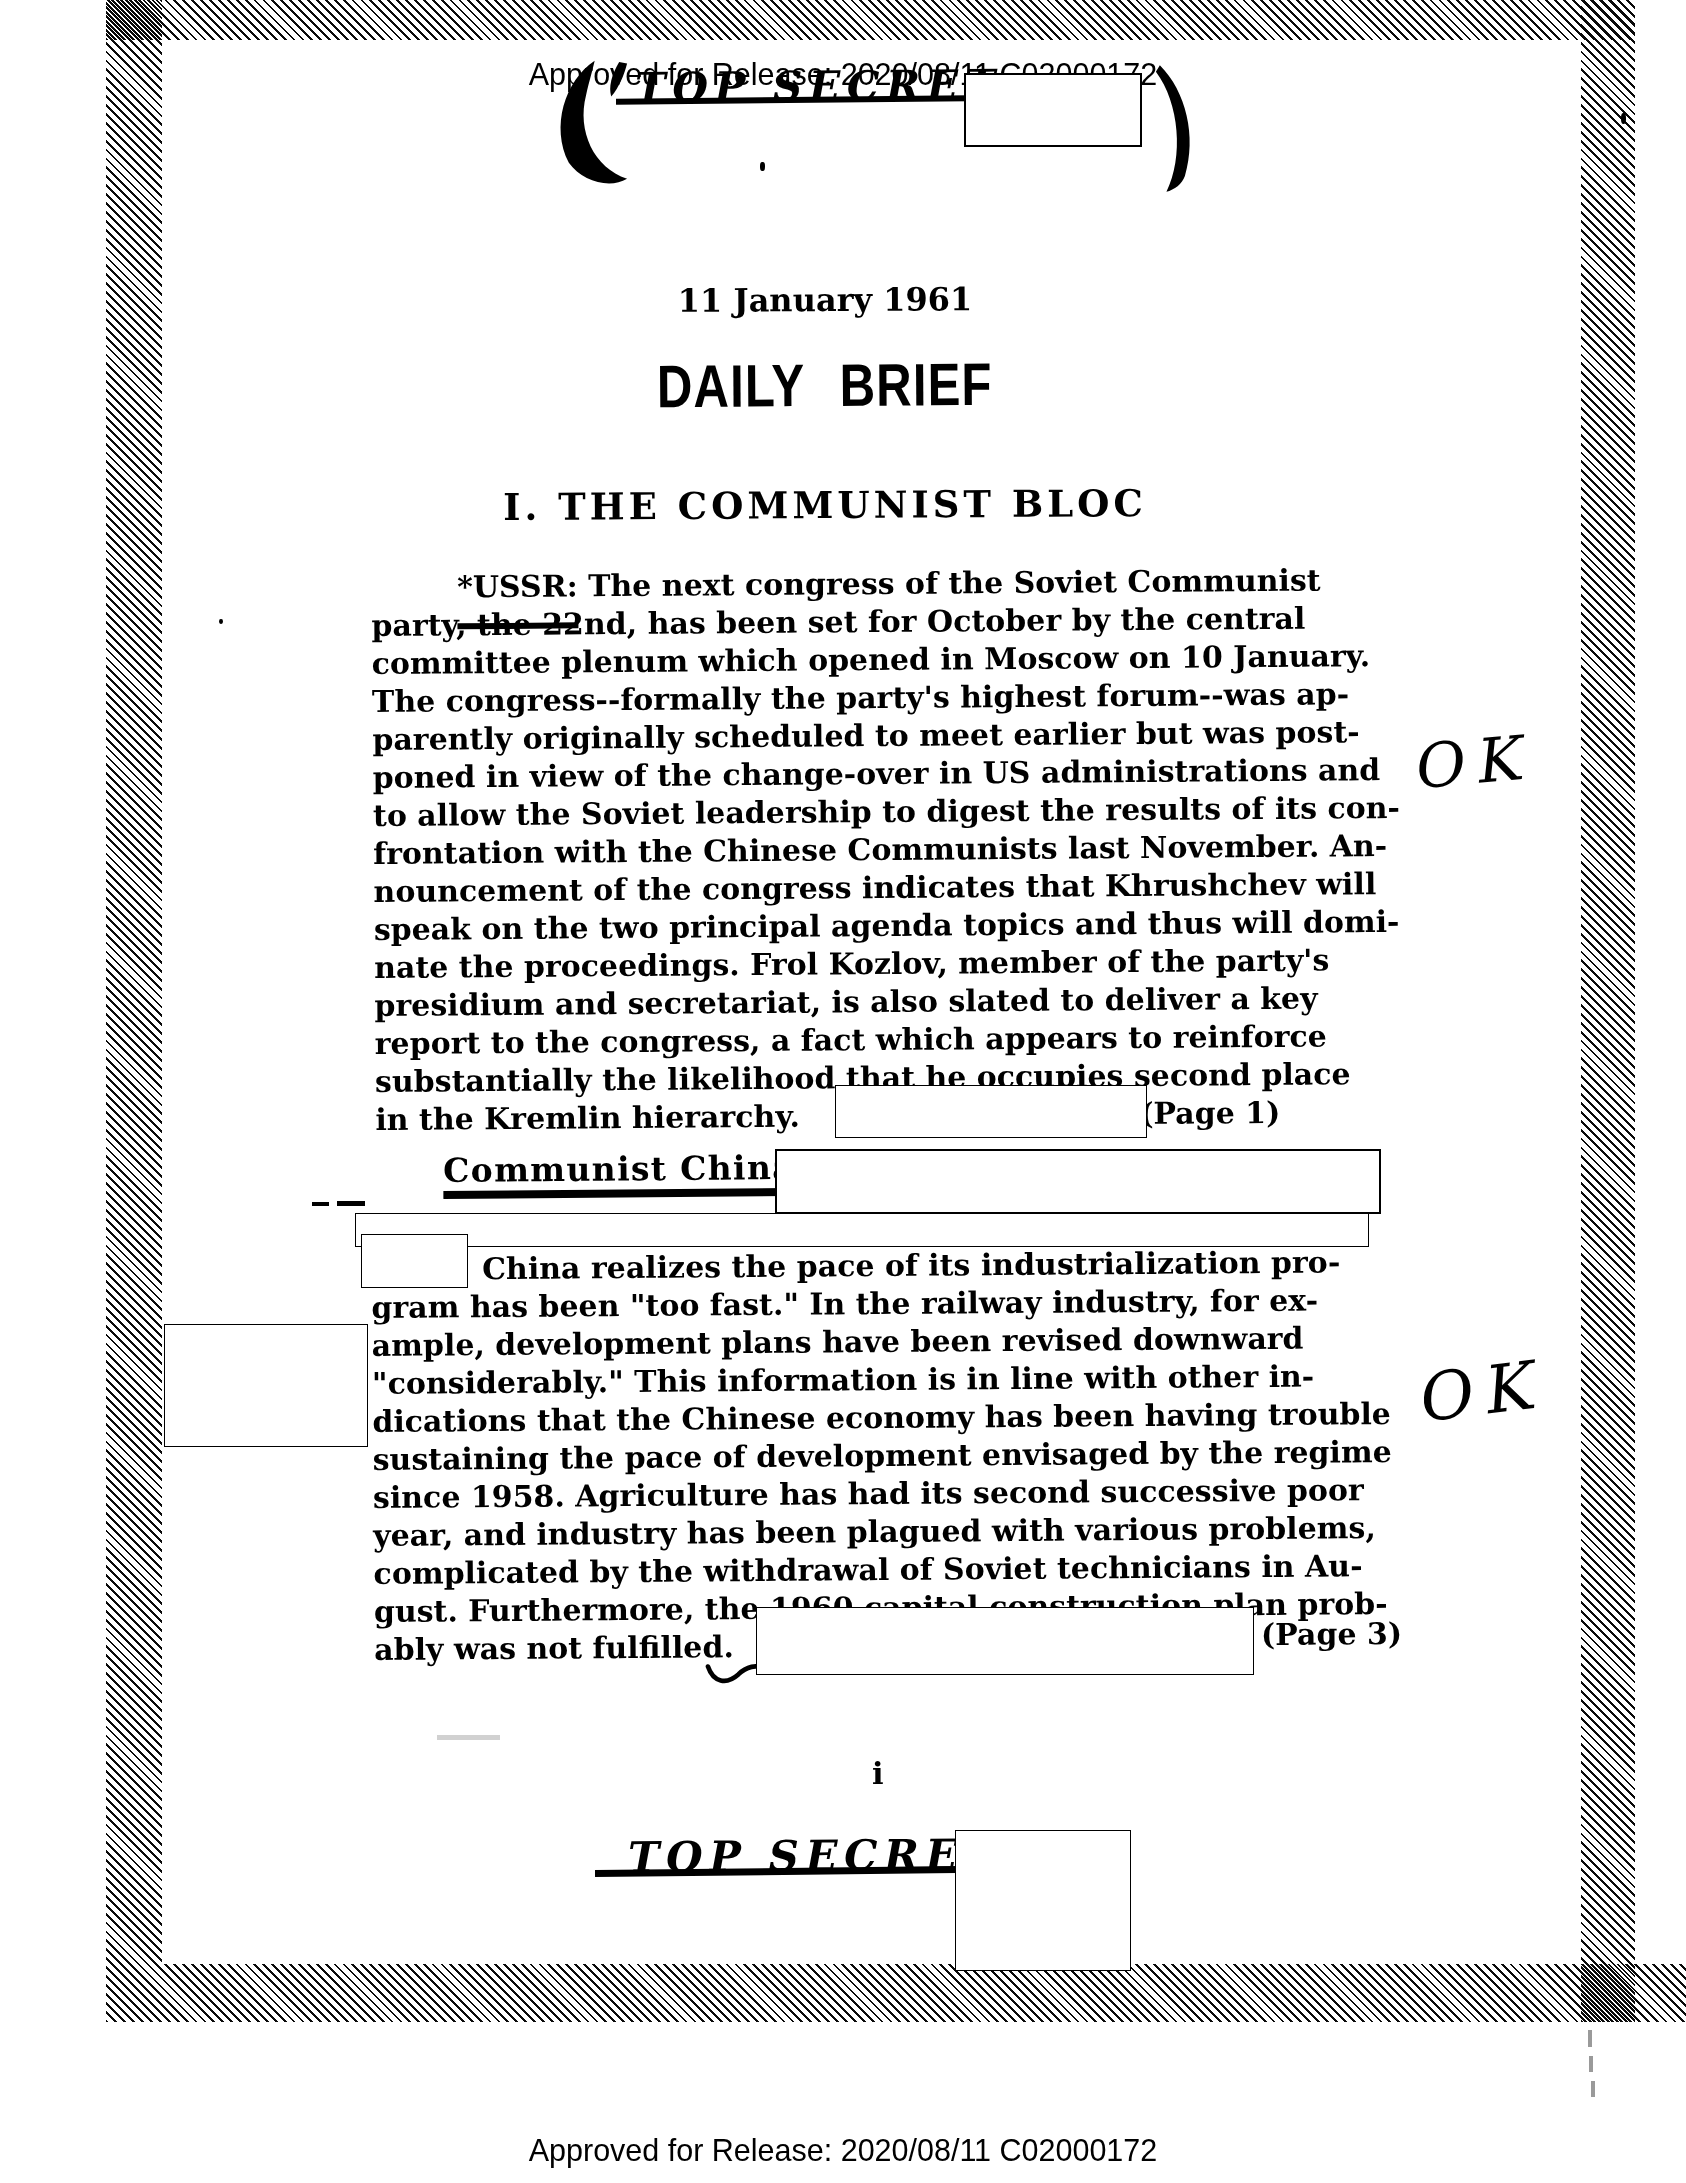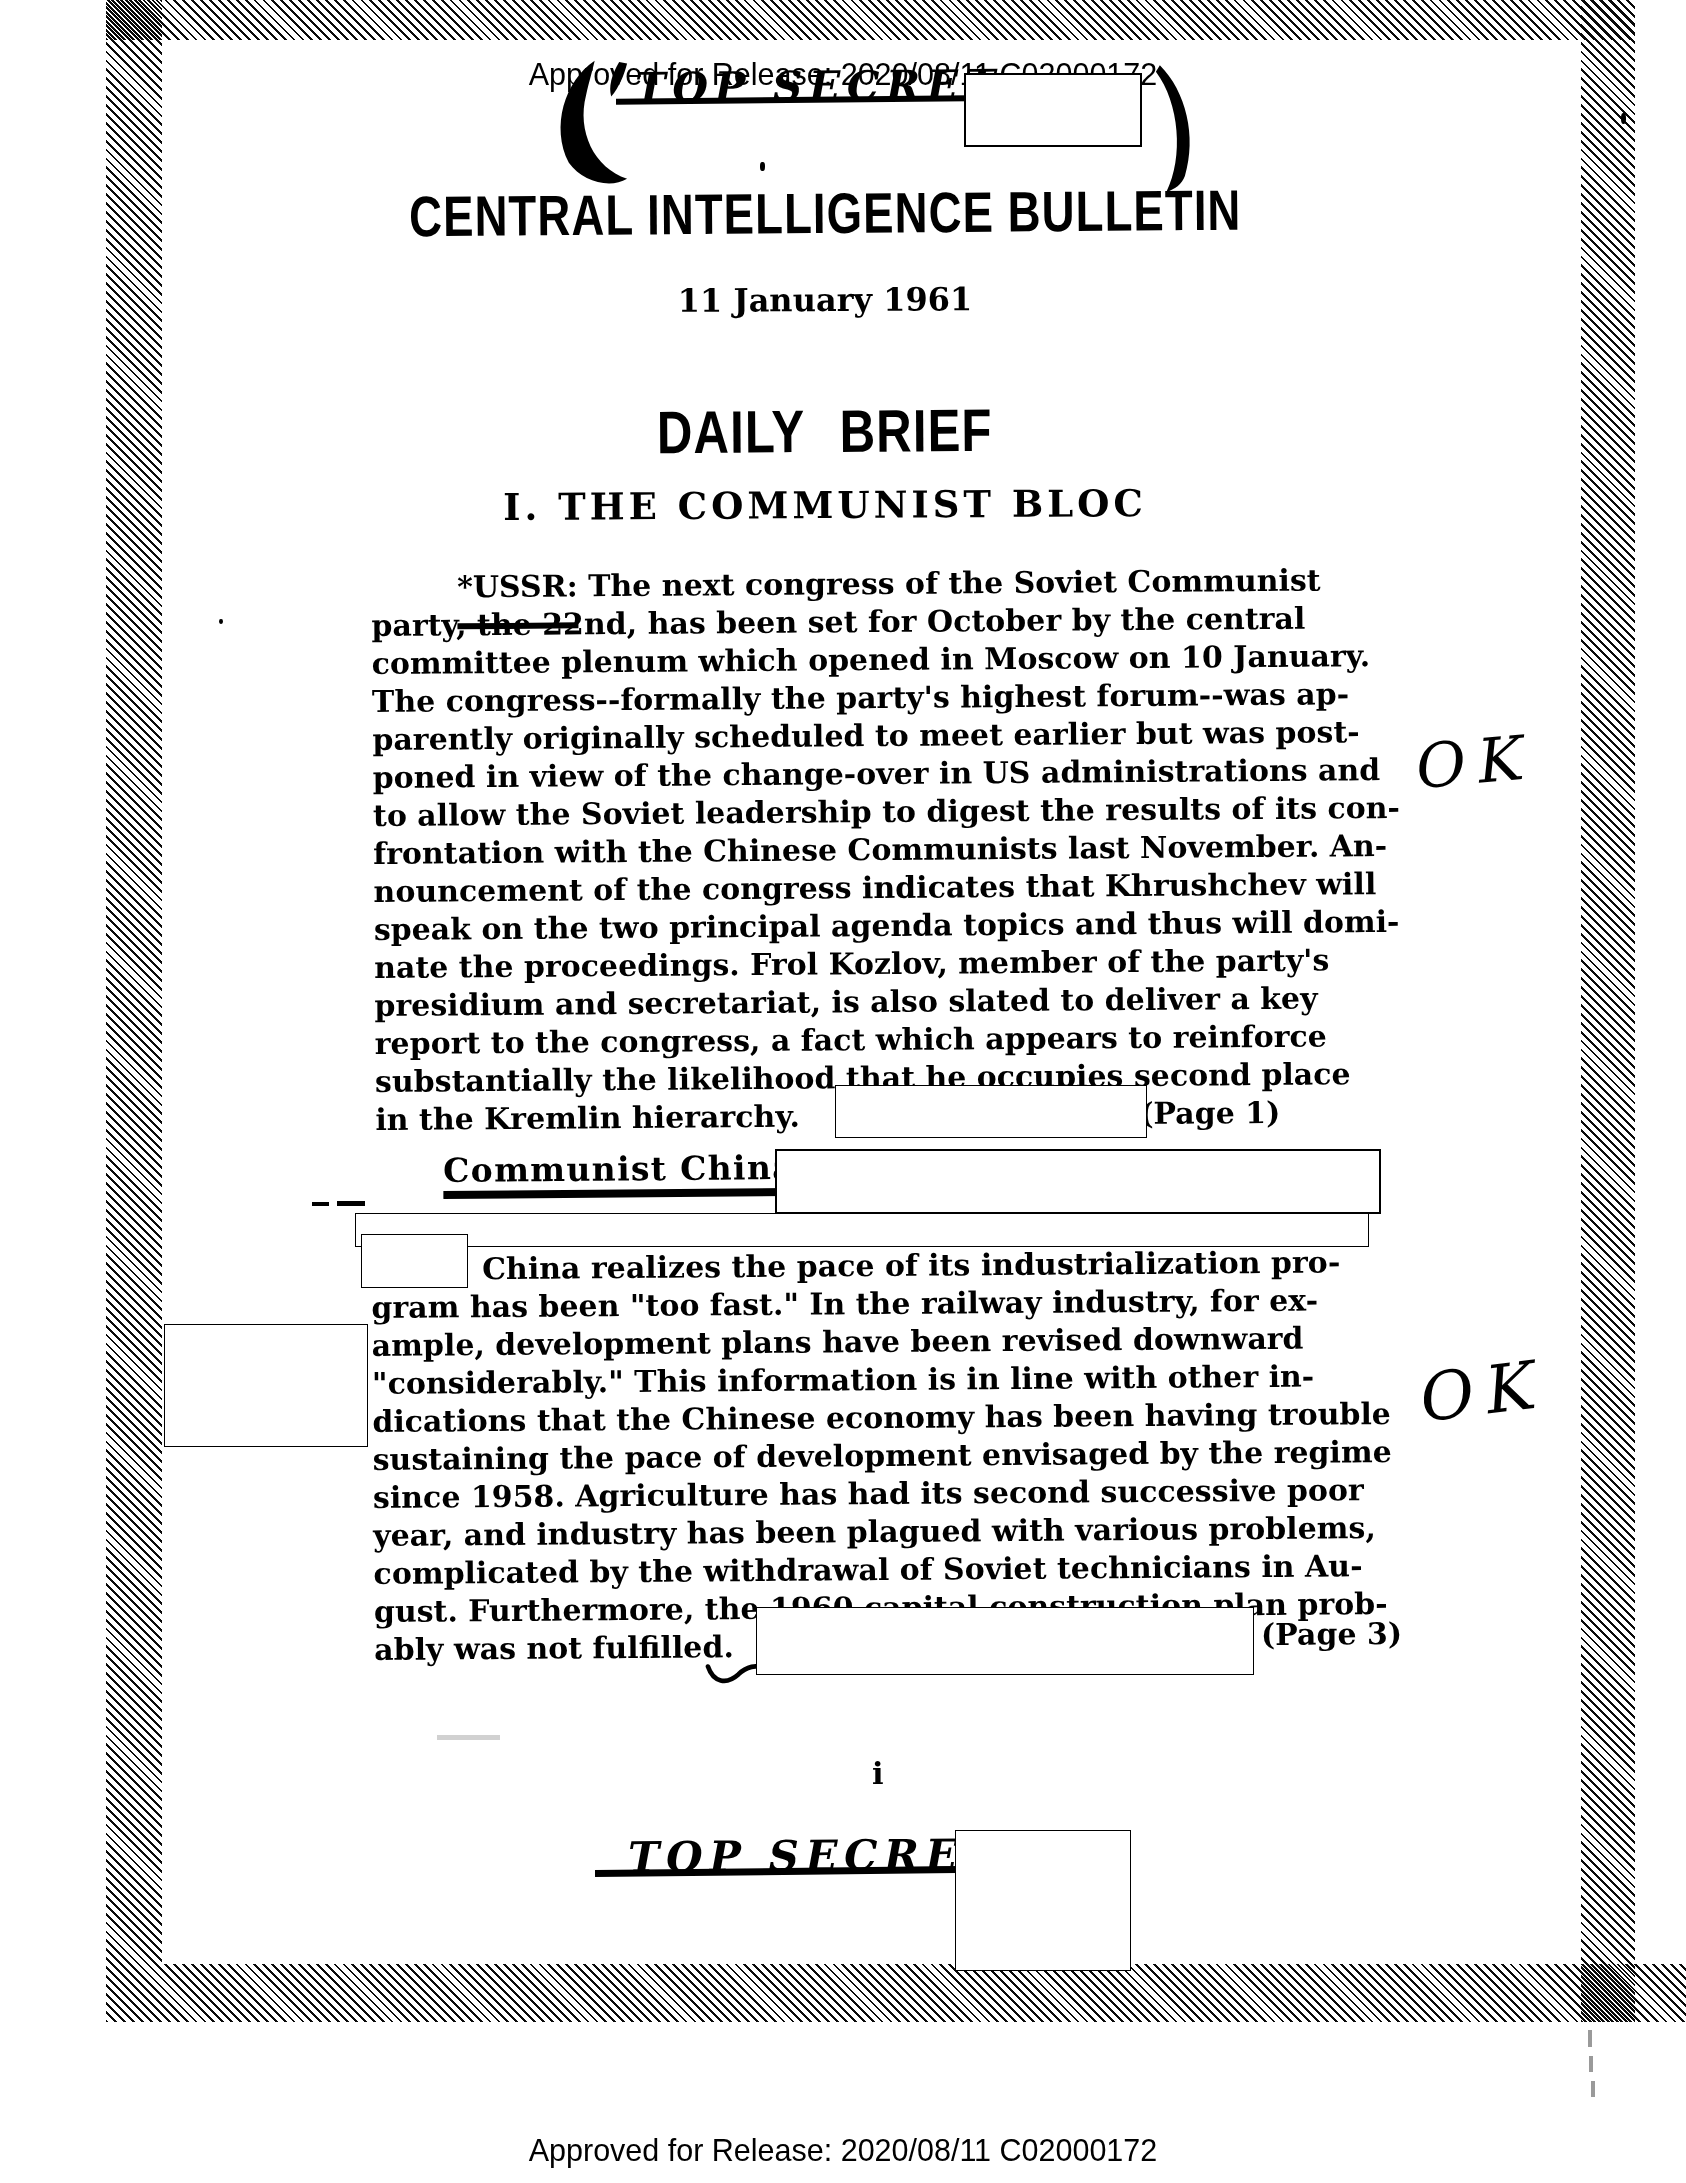--- a/index.html
+++ b/index.html
@@ -61,25 +61,22 @@
   <svg class="abs" style="left:545px;top:58px;" width="96" height="136" viewBox="0 0 145 205">
     <path d="M75,4 C30,34 8,104 36,158 C56,186 98,198 124,182 C74,166 48,110 62,56 C67,34 73,14 75,4 Z" fill="#000"></path>
     <path d="M112,6 C100,26 96,44 100,58 C112,44 120,24 124,8 Z" fill="#000"></path>
   </svg>
   <svg class="abs" style="left:1148px;top:65px;" width="56" height="129" viewBox="0 0 85 195">
     <path d="M18,0 C58,40 74,108 56,168 C52,180 40,189 28,192 C54,140 48,58 12,10 Z" fill="#000"></path>
   </svg>
 
   <div class="rbox" style="left:964px;top:73px;width:178px;height:74px;"></div>
 
-  <div class="center-wrap" style="top:180px;">
-    <span class="main-title" style="display:inline-block;">CENTRAL INTELLIGENCE BULLETIN</span>
-  </div>
   <div class="center-wrap date-line" style="top:281px;">11 January 1961</div>
-  <div class="center-wrap" style="top:351px;margin-top:46px;">
+  <div class="center-wrap" style="top:351px;">
     <span class="daily" style="display:inline-block;">DAILY BRIEF</span>
   </div>
   <div class="center-wrap section-head" style="top:483px;">I.  THE COMMUNIST BLOC</div>
 
   <div class="body-block" style="left:371px;top:569px;">
     <div class="tline indent1"><span class="lead-underline">*USSR:</span><span>  The next congress of the Soviet Communist</span></div>
     <div>
         <div class="tline">party, the 22nd, has been set for October by the central</div>
         <div class="tline">committee plenum which opened in Moscow on 10 January.</div>
         <div class="tline">The congress--formally the party's highest forum--was ap-</div>

